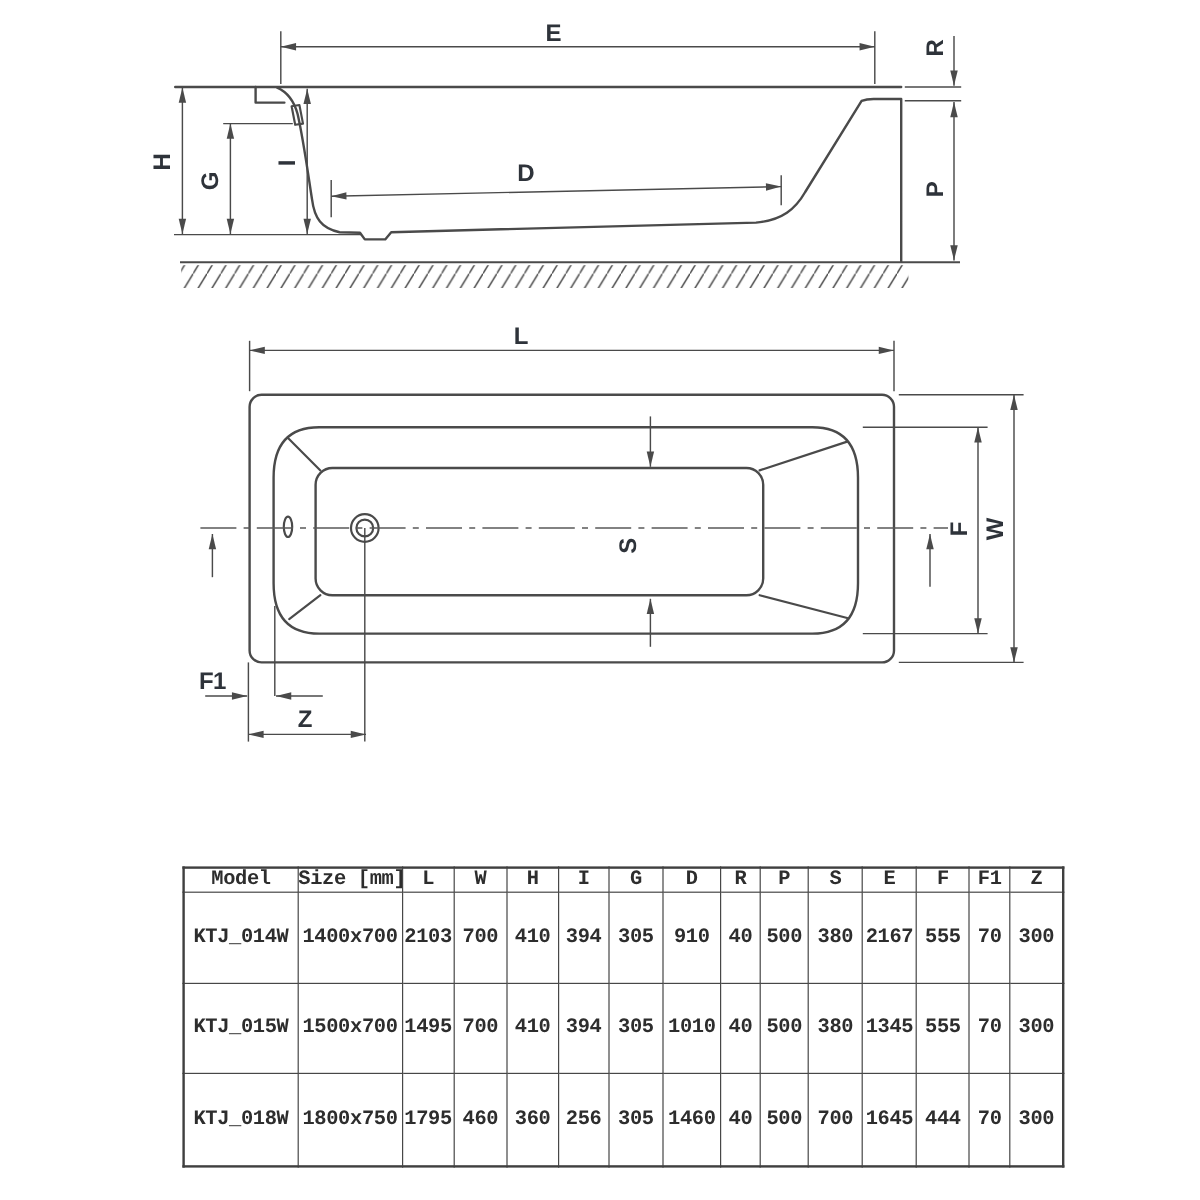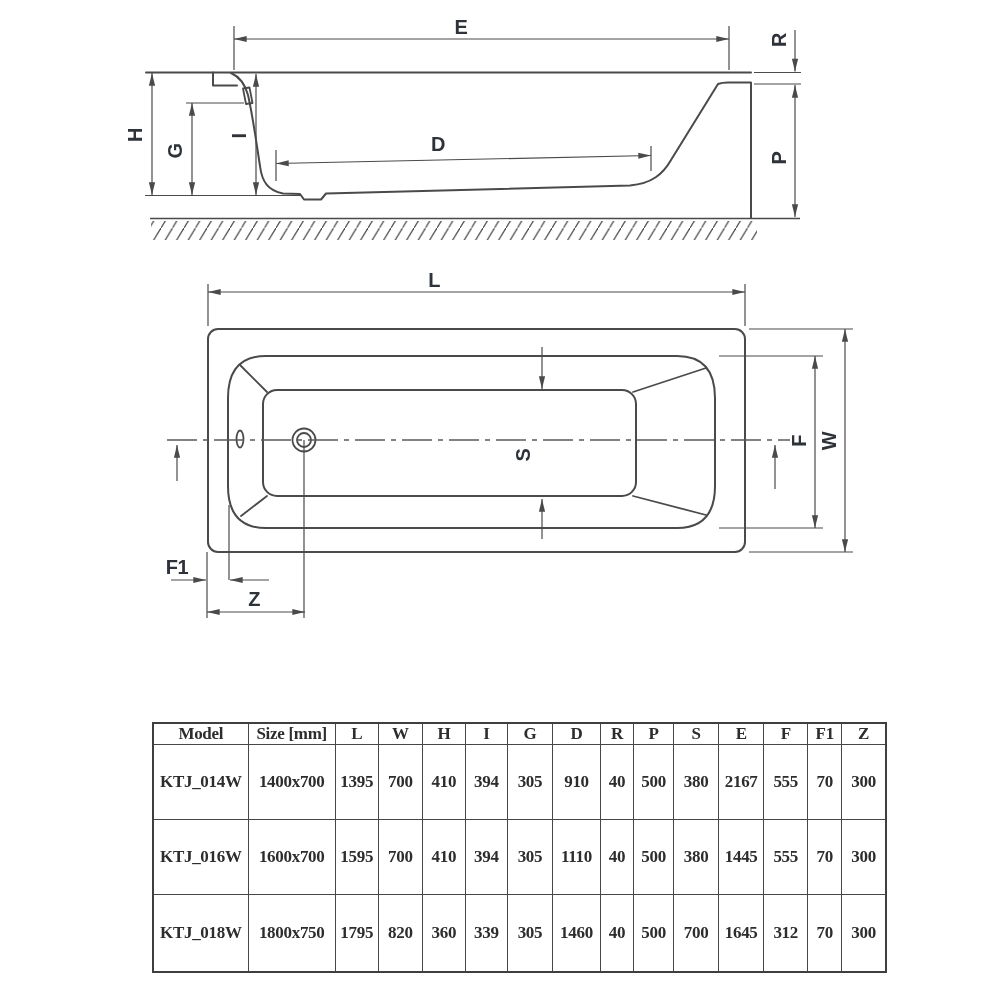--- a/index.html
+++ b/index.html
@@ -8,21 +8,21 @@
     font-family:"Liberation Sans",sans-serif;
   }
   svg{position:absolute;left:0;top:0;}
   svg text{
     font-family:"Liberation Sans",sans-serif;
     font-weight:700;font-size:20px;fill:#2e333a;letter-spacing:-0.5px;
   }
   table.dims{
     position:absolute;left:152px;top:722px;width:735px;height:251px;
     border-collapse:collapse;table-layout:fixed;
-    font-family:Liberation Serif, serif;
+    font-family:Liberation Mono, monospace;
   }
   table.dims th,table.dims td{
     border:1.6px solid #474747;text-align:center;vertical-align:middle;
     font-weight:700;font-size:17px;color:#2d2d2d;padding:0;overflow:hidden;
     letter-spacing:-0.3px;white-space:nowrap;
   }
   table.dims{border:2.4px solid #3f3f3f;}
 </style>
 </head>
 <body>
@@ -162,63 +162,63 @@
           <th>E</th>
           <th>F</th>
           <th>F1</th>
           <th>Z</th>
         </tr>
       </thead>
     <tbody>
         <tr>
           <td>KTJ_014W</td>
           <td>1400x700</td>
-          <td>1395</td>
+          <td>2103</td>
           <td>700</td>
           <td>410</td>
           <td>394</td>
           <td>305</td>
           <td>910</td>
           <td>40</td>
           <td>500</td>
           <td>380</td>
           <td>2167</td>
           <td>555</td>
           <td>70</td>
           <td>300</td>
         </tr>
         <tr>
-          <td>KTJ_016W</td>
-          <td>1600x700</td>
-          <td>1595</td>
+          <td>KTJ_015W</td>
+          <td>1500x700</td>
+          <td>1495</td>
           <td>700</td>
           <td>410</td>
           <td>394</td>
           <td>305</td>
-          <td>1110</td>
+          <td>1010</td>
           <td>40</td>
           <td>500</td>
           <td>380</td>
-          <td>1445</td>
+          <td>1345</td>
           <td>555</td>
           <td>70</td>
           <td>300</td>
         </tr>
         <tr>
           <td>KTJ_018W</td>
           <td>1800x750</td>
           <td>1795</td>
-          <td>820</td>
+          <td>460</td>
           <td>360</td>
-          <td>339</td>
+          <td>256</td>
           <td>305</td>
           <td>1460</td>
           <td>40</td>
           <td>500</td>
           <td>700</td>
           <td>1645</td>
-          <td>312</td>
+          <td>444</td>
           <td>70</td>
           <td>300</td>
         </tr>
       </tbody>
   </table>
 </div>
 
 </body></html>

